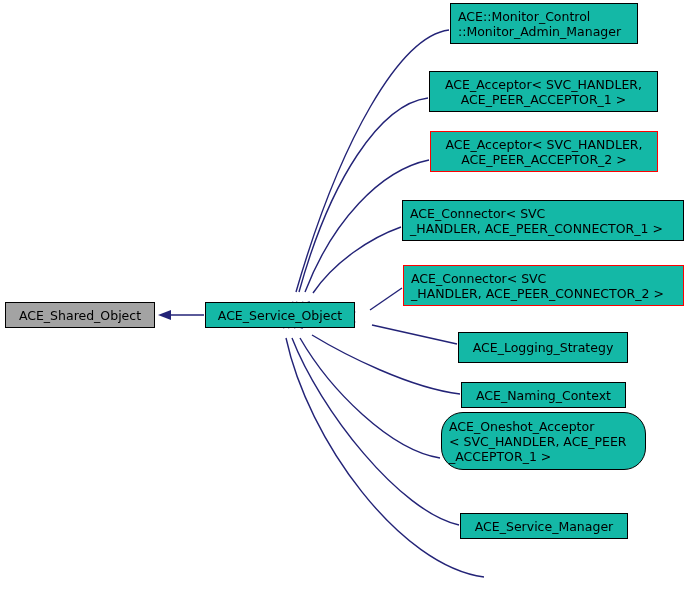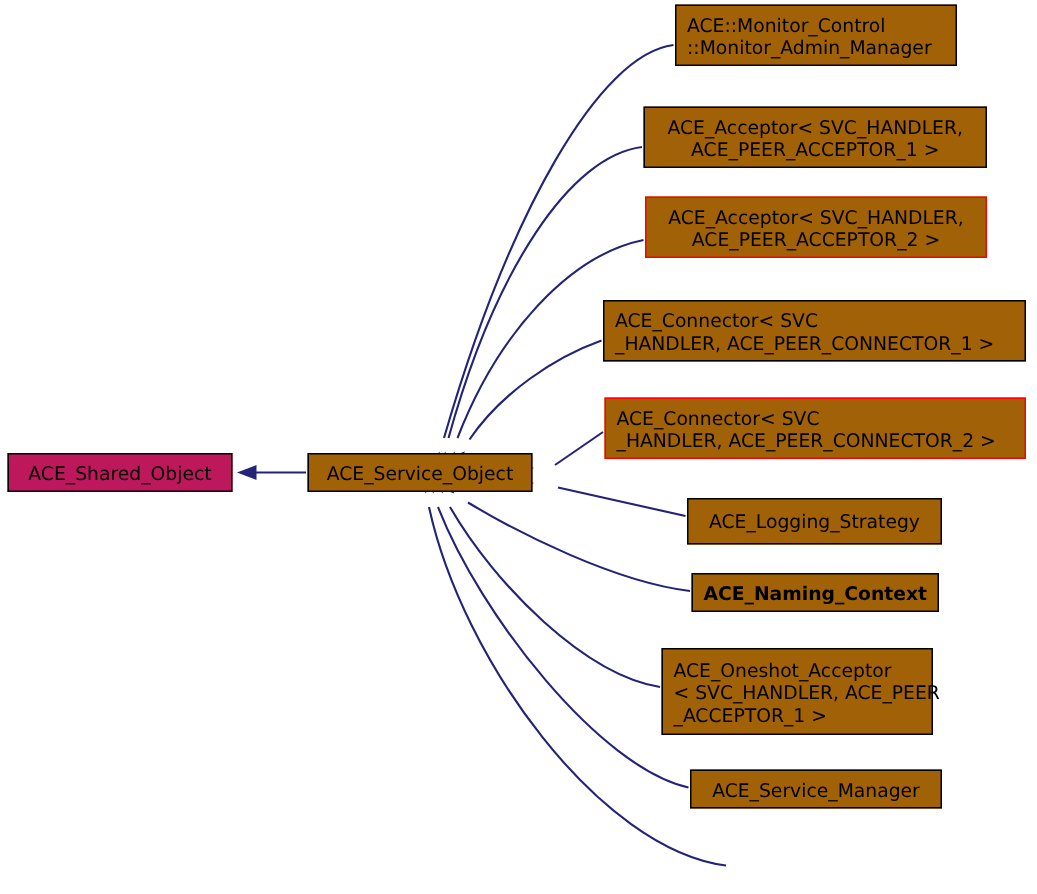--- a/index.html
+++ b/index.html
@@ -24,31 +24,31 @@
     width: 691px;
     height: 596px;
     pointer-events: none;
   }
   .node {
     position: absolute;
     box-sizing: border-box;
     display: flex;
     align-items: center;
     justify-content: center;
-    background: #a16207;
+    background: #14b8a6;
     border: 1px solid #000000;
     font-size: 12.5px;
     line-height: 15px;
     color: #000000;
     text-align: center;
     white-space: pre;
     letter-spacing: 0px;
   }
   .node.shaded {
-    background: #be185d;
+    background: #a3a3a3;
   }
   .node.redborder {
     border: 1px solid #ff0000;
   }
   .node.leftalign {
     justify-content: flex-start;
     text-align: left;
     padding-left: 7px;
   }
   .node-label {
@@ -115,21 +115,21 @@
 ::Monitor_Admin_Manager</span></div>
       <div class="node" style="left: 429px; top: 71px; width: 229px; height: 41px;"><span class="node-label">ACE_Acceptor&lt; SVC_HANDLER,
 ACE_PEER_ACCEPTOR_1 &gt;</span></div>
       <div class="node redborder" style="left: 430px; top: 131px; width: 228px; height: 41px;"><span class="node-label">ACE_Acceptor&lt; SVC_HANDLER,
 ACE_PEER_ACCEPTOR_2 &gt;</span></div>
       <div class="node leftalign" style="left: 402px; top: 200px; width: 282px; height: 41px;"><span class="node-label">ACE_Connector&lt; SVC
 _HANDLER, ACE_PEER_CONNECTOR_1 &gt;</span></div>
       <div class="node redborder leftalign" style="left: 403px; top: 265px; width: 281px; height: 41px;"><span class="node-label">ACE_Connector&lt; SVC
 _HANDLER, ACE_PEER_CONNECTOR_2 &gt;</span></div>
       <div class="node" style="left: 458px; top: 332px; width: 170px; height: 31px;"><span class="node-label">ACE_Logging_Strategy</span></div>
-      <div class="node" style="left: 461px; top: 382px; width: 165px; height: 26px; font-weight: bold;"><span class="node-label">ACE_Naming_Context</span></div>
-      <div class="node leftalign" style="left: 441px; top: 432px; width: 181px; height: 58px;"><span class="node-label">ACE_Oneshot_Acceptor
+      <div class="node" style="left: 461px; top: 382px; width: 165px; height: 26px;"><span class="node-label">ACE_Naming_Context</span></div>
+      <div class="node leftalign" style="left: 441px; top: 412px; width: 205px; height: 58px; border-radius: 22px;"><span class="node-label">ACE_Oneshot_Acceptor
 &lt; SVC_HANDLER, ACE_PEER
 _ACCEPTOR_1 &gt;</span></div>
       <div class="node" style="left: 460px; top: 513px; width: 168px; height: 26px;"><span class="node-label">ACE_Service_Manager</span></div>
       <div class="node redborder" style="left: 485px; top: 598px; width: 119px; height: 26px;"><span class="node-label">ACE_Task_Base</span></div>
     </div>
 
 </div>
 
 </body></html>

